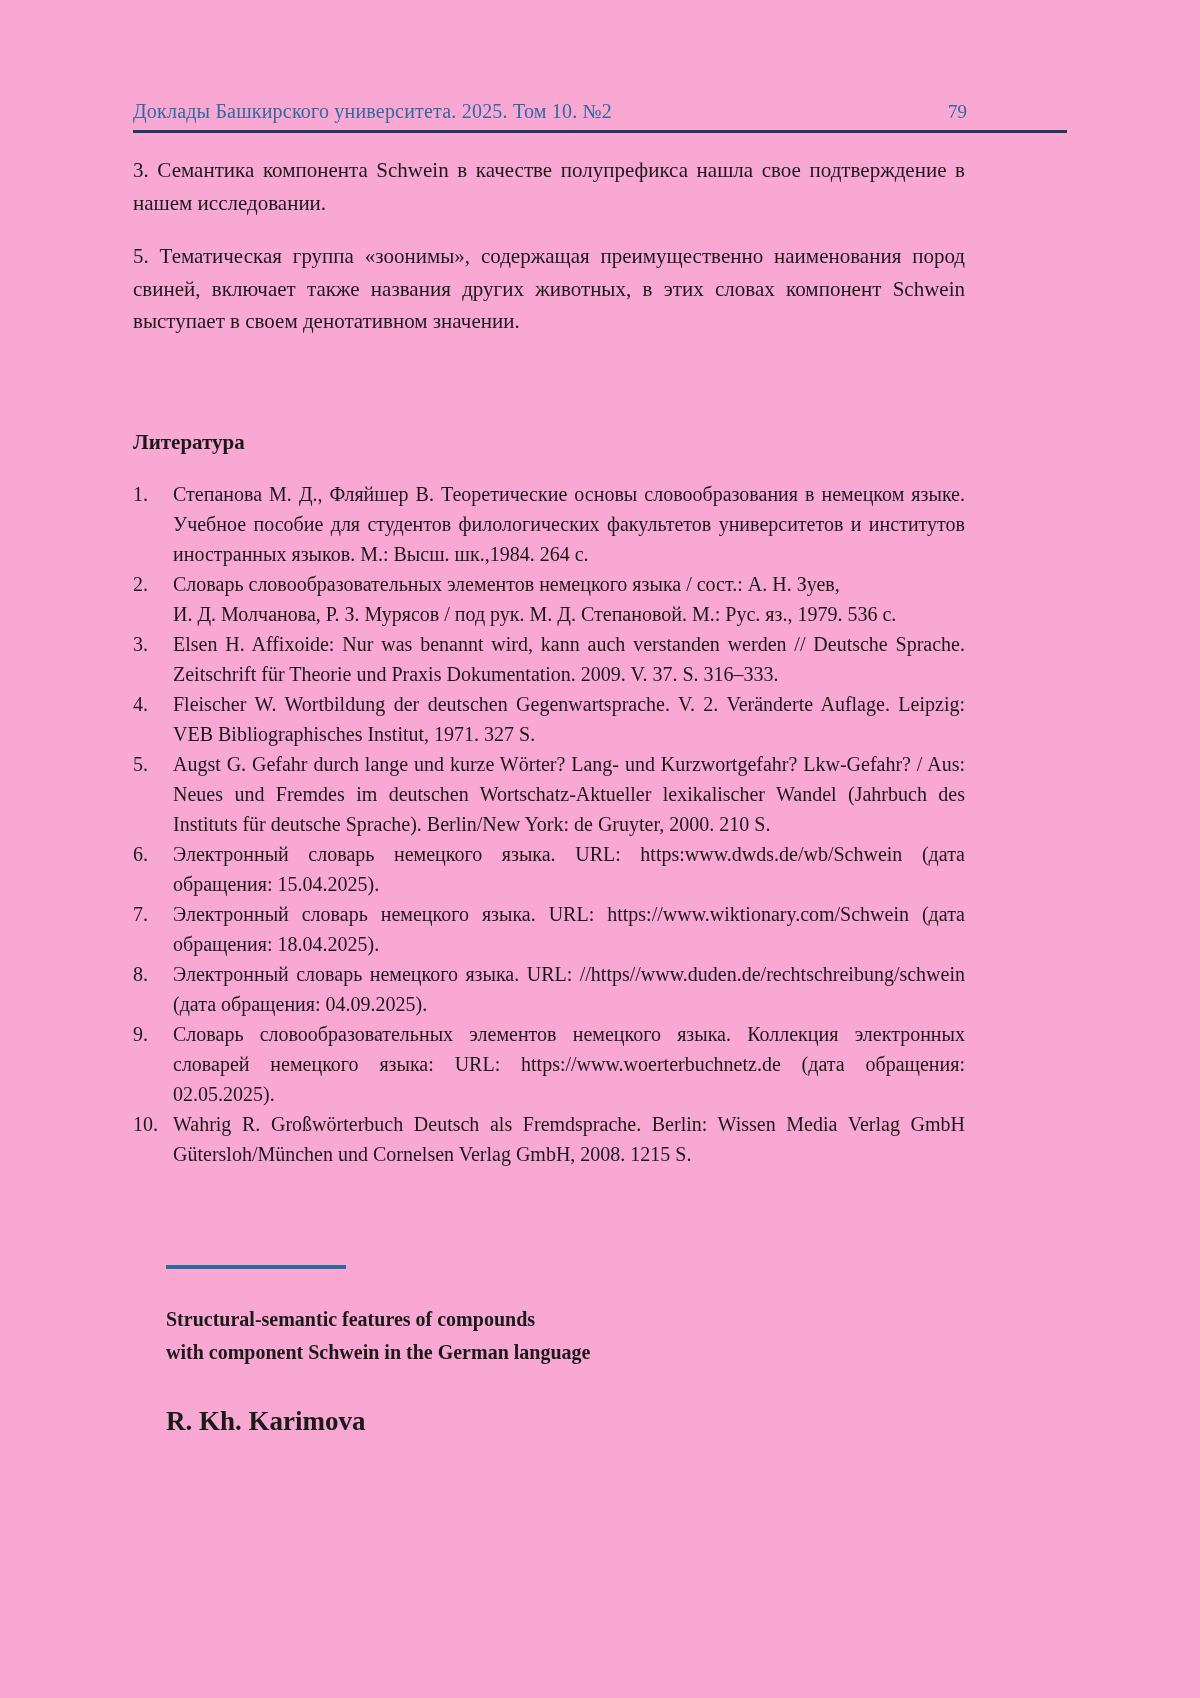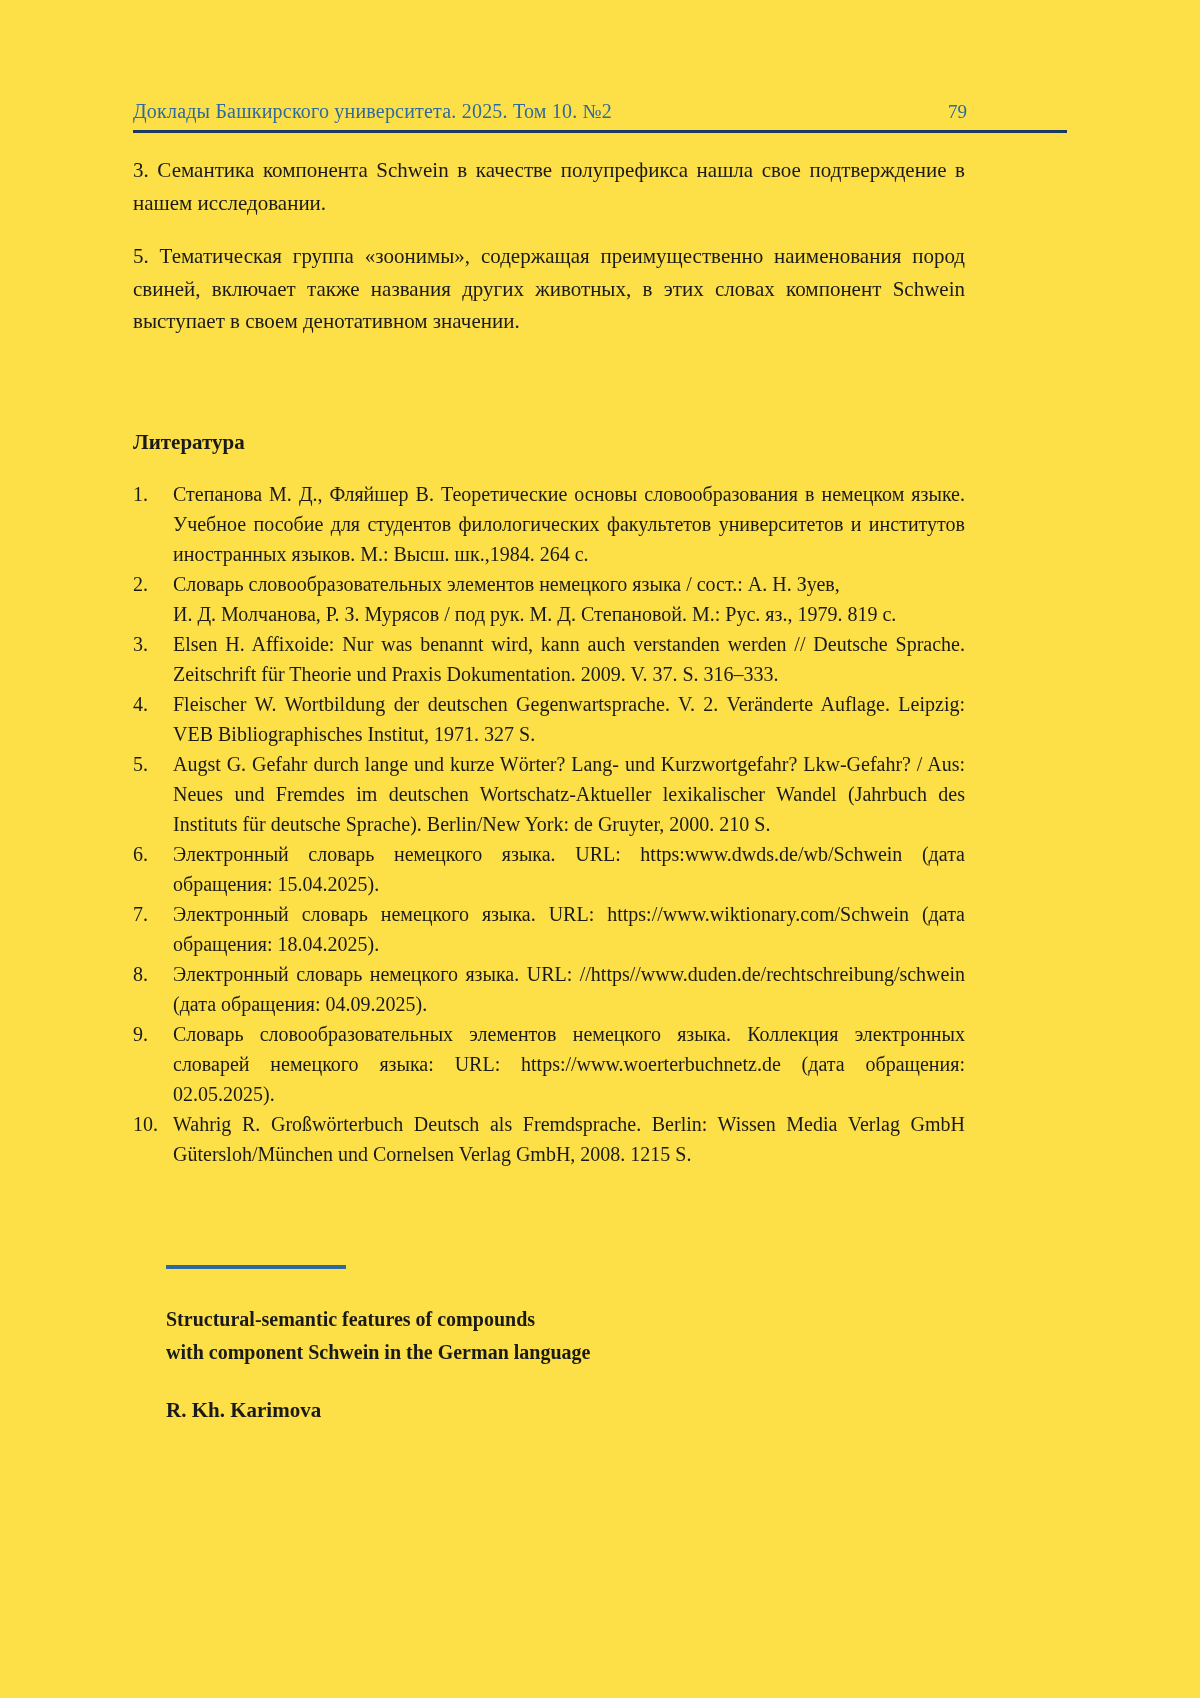--- a/index.html
+++ b/index.html
@@ -11,21 +11,21 @@
   * { margin: 0; padding: 0; box-sizing: border-box; }
   html, body { background: #ffffff; }
   body {
     font-family: "Liberation Serif", "DejaVu Serif", serif;
     color: var(--text-color);
   }
   .page {
     position: relative;
     width: 1200px;
     height: 1698px;
-    background: #fde047;
+    background: #f9a8d4;
     padding: 100px 0 0 133px;
     overflow: hidden;
   }
   
   .page-header {
     width: 934px;
     display: flex;
     justify-content: space-between;
     align-items: baseline;
     border-bottom: 3px solid var(--rule-dark);
@@ -83,23 +83,23 @@
   }
   .en-title {
     margin-top: 34px;
     margin-left: 33px;
     font-size: 20px;
     font-weight: bold;
     line-height: 1.68;
     width: 740px;
   }
   .author {
-    margin-top: 28px;
+    margin-top: 36px;
     margin-left: 33px;
-    font-size: 21px;
+    font-size: 27px;
     font-weight: bold;
   }
   .affiliation {
     margin-top: 26px;
     margin-left: 33px;
     font-size: 20px;
     font-style: italic;
     line-height: 1.42;
   }
 </style>
@@ -121,21 +121,21 @@
     <h2 class="lit-heading">Литература</h2>
 
     <div class="ref-list">
       <div class="ref-item">
         <span class="ref-num">1.</span>
         <span class="ref-text">Степанова М. Д., Фляйшер В. Теоретические основы словообразования в немецком языке. Учебное пособие для студентов филологических факультетов университетов и институтов иностранных языков. М.: Высш. шк.,1984. 264 с.</span>
       </div>
       <div class="ref-item">
         <span class="ref-num">2.</span>
         <span class="ref-text">Словарь словообразовательных элементов немецкого языка / сост.: А. Н. Зуев,
-И. Д. Молчанова, Р. З. Мурясов / под рук. М. Д. Степановой. М.: Рус. яз., 1979. 819 с.</span>
+И. Д. Молчанова, Р. З. Мурясов / под рук. М. Д. Степановой. М.: Рус. яз., 1979. 536 с.</span>
       </div>
       <div class="ref-item">
         <span class="ref-num">3.</span>
         <span class="ref-text">Elsen H. Affixoide: Nur was benannt wird, kann auch verstanden werden // Deutsche Sprache. Zeitschrift für Theorie und Praxis Dokumentation. 2009. V. 37. S. 316–333.</span>
       </div>
       <div class="ref-item">
         <span class="ref-num">4.</span>
         <span class="ref-text">Fleischer W. Wortbildung der deutschen Gegenwartsprache. V. 2. Veränderte Auflage. Leipzig: VEB Bibliographisches Institut, 1971. 327 S.</span>
       </div>
       <div class="ref-item">

